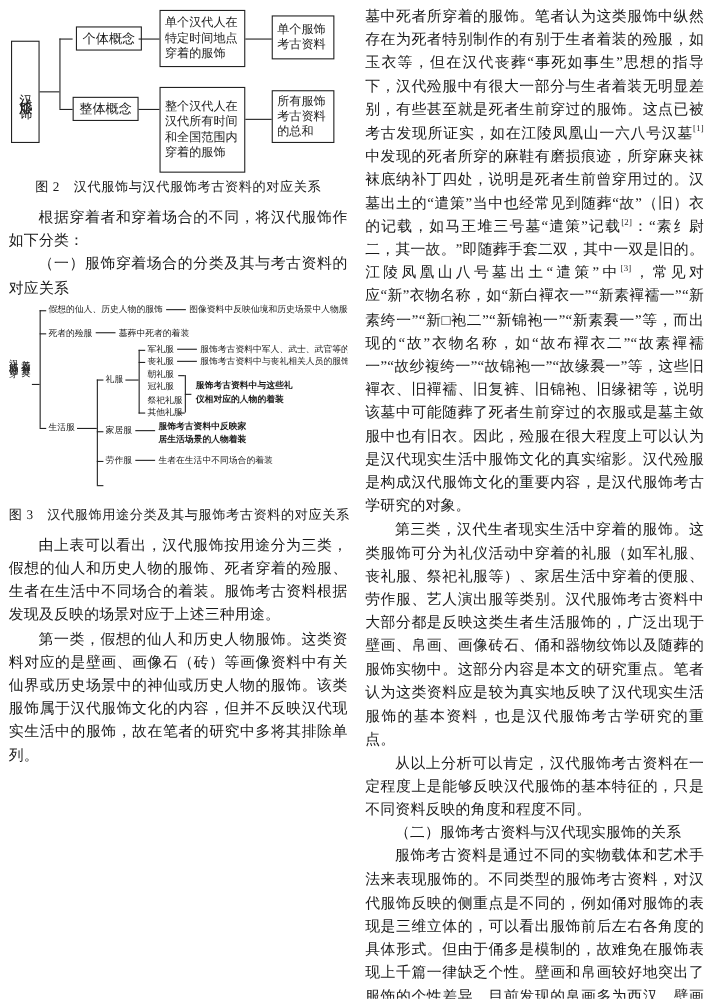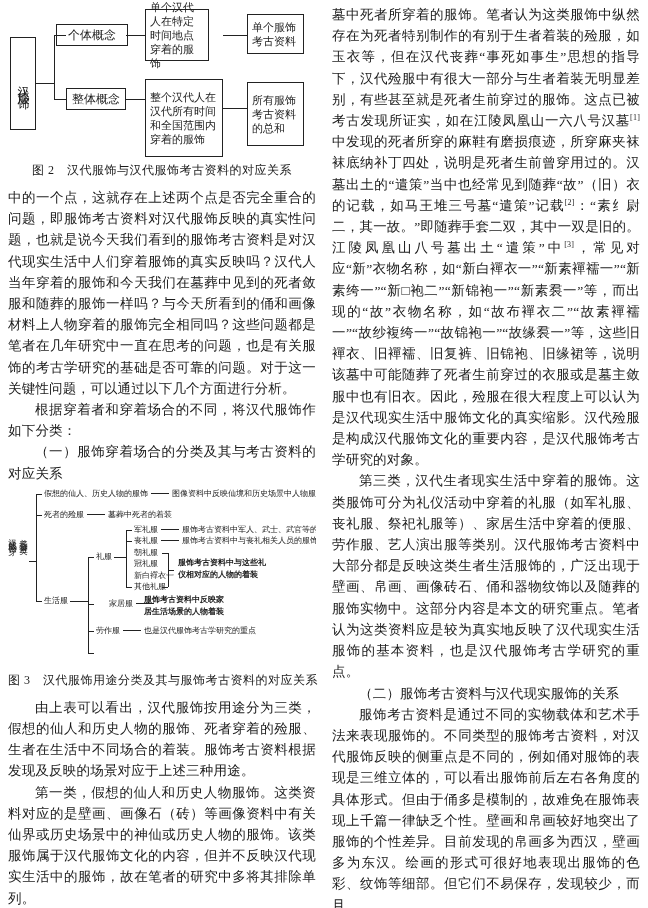--- a/index.html
+++ b/index.html
@@ -34,40 +34,39 @@
 </head>
 <body>
 
 <div class="page">
 
   <div class="col">
 
     <div class="fig2">
       <div class="f2box f2root" style="left:2px;top:33px;width:26px;height:93px;">汉代服饰</div>
 
-      <div class="f2box" style="left:48px;top:20px;width:72px;height:22px;">个体概念</div>
-      <div class="f2box f2small" style="left:137px;top:5px;width:64px;height:52px;">单个汉代人在特定时间地点穿着的服饰</div>
+      <div class="f2box" style="left:61px;top:20px;width:60px;height:22px;">个体概念</div>
+      <div class="f2box f2small" style="left:137px;top:5px;width:78px;height:52px;">单个汉代人在特定时间地点穿着的服饰</div>
       <div class="f2box f2small" style="left:239px;top:10px;width:57px;height:40px;">单个服饰考古资料</div>
 
       <div class="f2box" style="left:58px;top:84px;width:60px;height:22px;">整体概念</div>
       <div class="f2box f2small" style="left:137px;top:75px;width:78px;height:78px;">整个汉代人在汉代所有时间和全国范围内穿着的服饰</div>
-      <div class="f2box f2small" style="left:239px;top:78px;width:57px;height:64px;">所有服饰考古资料的总和</div>
+      <div class="f2box f2small" style="left:239px;top:78px;width:57px;height:48px;">所有服饰考古资料的总和</div>
 
       <div class="hl" style="left:28px;top:79px;width:18px;"></div>
       <div class="vl" style="left:46px;top:31px;height:64px;"></div>
       <div class="hl" style="left:46px;top:31px;width:12px;"></div>
       <div class="hl" style="left:46px;top:95px;width:12px;"></div>
       <div class="hl" style="left:118px;top:31px;width:19px;"></div>
       <div class="hl" style="left:215px;top:31px;width:24px;"></div>
       <div class="hl" style="left:118px;top:95px;width:19px;"></div>
       <div class="hl" style="left:215px;top:104px;width:24px;"></div>
     </div>
     <div class="figcap">图 2　汉代服饰与汉代服饰考古资料的对应关系</div>
 
-    <p class="noindent">中的一个点，这就存在上述两个点是否完全重合的问题，即服饰考古资料对汉代服饰反映的真实性问题，也就是说今天我们看到的服饰考古资料是对汉代现实生活中人们穿着服饰的真实反映吗？汉代人当年穿着的服饰和今天我们在墓葬中见到的死者敛服和随葬的服饰一样吗？与今天所看到的俑和画像材料上人物穿着的服饰完全相同吗？这些问题都是笔者在几年研究中一直在思考的问题，也是有关服饰的考古学研究的基础是否可靠的问题。对于这一关键性问题，可以通过以下几个方面进行分析。</p>
     <p>根据穿着者和穿着场合的不同，将汉代服饰作如下分类：</p>
     <p>（一）服饰穿着场合的分类及其与考古资料的对应关系</p>
 
     <div class="fig3">
       <div class="f3v" style="left:0px;top:48px;">汉代服饰穿</div>
       <div class="f3v" style="left:11px;top:48px;">着场合分类</div>
 
       <div class="hl" style="left:21px;top:77px;width:7px;"></div>
       <div class="vl" style="left:28px;top:10px;height:107px;"></div>
       <div class="hl" style="left:28px;top:10px;width:6px;"></div>
@@ -112,66 +111,67 @@
         <span class="tdash"></span>
         <span class="f3lab">服饰考古资料中与丧礼相关人员的服饰</span>
       </div>
       <div class="f3row" style="left:126px;top:64px;justify-content:center;">
         <span class="f3lab">朝礼服</span>
       </div>
       <div class="f3row" style="left:126px;top:75px;">
         <span class="f3lab">冠礼服</span>
       </div>
       <div class="f3row" style="left:126px;top:87px;">
-        <span class="f3lab">新白襌衣一</span>
+        <span class="f3lab">祭祀礼服</span>
       </div>
       <div class="f3row" style="left:126px;top:98px;">
         <span class="f3lab">其他礼服</span>
       </div>
 
       <div class="vl" style="left:160px;top:69px;height:34px;"></div>
       <div class="hl" style="left:154px;top:69px;width:6px;"></div>
       <div class="hl" style="left:154px;top:103px;width:6px;"></div>
       <div class="hl" style="left:160px;top:86px;width:6px;"></div>
       <div class="f3block" style="left:170px;top:73px;">
         <div>服饰考古资料中与这些礼</div>
         <div>仪相对应的人物的着装</div>
       </div>
 
       <div class="hl" style="left:80px;top:120px;width:6px;"></div>
-      <div class="f3row" style="left:88px;top:115px;margin-left:13px;">
+      <div class="f3row" style="left:88px;top:115px;">
         <span class="f3lab">家居服</span>
         <span class="tdash"></span>
       </div>
       <div class="f3block" style="left:136px;top:110px;">
         <div>服饰考古资料中反映家</div>
         <div>居生活场景的人物着装</div>
       </div>
 
       <div class="hl" style="left:80px;top:147px;width:6px;"></div>
       <div class="f3row" style="left:88px;top:142px;">
         <span class="f3lab">劳作服</span>
         <span class="tdash"></span>
-        <span class="f3lab">也是汉代服饰考古学研究的重点</span>
+        <span class="f3lab">生者在生活中不同场合的着装</span>
       </div>
 
       <div class="hl" style="left:80px;top:169px;width:6px;"></div>
       <div class="f3row" style="left:88px;top:164px;margin-top:28px;">
         <span class="f3lab">艺人演出服</span>
         <span class="tdash"></span>
         <span class="f3lab">服饰考古资料中与舞乐百戏相关内容的艺人着装</span>
       </div>
     </div>
     <div class="figcap">图 3　汉代服饰用途分类及其与服饰考古资料的对应关系</div>
 
     <p>由上表可以看出，汉代服饰按用途分为三类，假想的仙人和历史人物的服饰、死者穿着的殓服、生者在生活中不同场合的着装。服饰考古资料根据发现及反映的场景对应于上述三种用途。</p>
     <p>第一类，假想的仙人和历史人物服饰。这类资料对应的是壁画、画像石（砖）等画像资料中有关仙界或历史场景中的神仙或历史人物的服饰。该类服饰属于汉代服饰文化的内容，但并不反映汉代现实生活中的服饰，故在笔者的研究中多将其排除单列。</p>
 
   </div>
 
   <div class="col">
     <p class="noindent">墓中死者所穿着的服饰。笔者认为这类服饰中纵然存在为死者特别制作的有别于生者着装的殓服，如玉衣等，但在汉代丧葬“事死如事生”思想的指导下，汉代殓服中有很大一部分与生者着装无明显差别，有些甚至就是死者生前穿过的服饰。这点已被考古发现所证实，如在江陵凤凰山一六八号汉墓<sup>[1]</sup>中发现的死者所穿的麻鞋有磨损痕迹，所穿麻夹袜袜底纳补丁四处，说明是死者生前曾穿用过的。汉墓出土的“遣策”当中也经常见到随葬“故”（旧）衣的记载，如马王堆三号墓“遣策”记载<sup>[2]</sup>：“素纟尉二，其一故。”即随葬手套二双，其中一双是旧的。江陵凤凰山八号墓出土“遣策”中<sup>[3]</sup>，常见对应“新”衣物名称，如“新白襌衣一”“新素襌襦一”“新素绔一”“新□袍二”“新锦袍一”“新素裠一”等，而出现的“故”衣物名称，如“故布襌衣二”“故素襌襦一”“故纱複绔一”“故锦袍一”“故缘裠一”等，这些旧襌衣、旧襌襦、旧复裤、旧锦袍、旧缘裙等，说明该墓中可能随葬了死者生前穿过的衣服或是墓主敛服中也有旧衣。因此，殓服在很大程度上可以认为是汉代现实生活中服饰文化的真实缩影。汉代殓服是构成汉代服饰文化的重要内容，是汉代服饰考古学研究的对象。</p>
     <p>第三类，汉代生者现实生活中穿着的服饰。这类服饰可分为礼仪活动中穿着的礼服（如军礼服、丧礼服、祭祀礼服等）、家居生活中穿着的便服、劳作服、艺人演出服等类别。汉代服饰考古资料中大部分都是反映这类生者生活服饰的，广泛出现于壁画、帛画、画像砖石、俑和器物纹饰以及随葬的服饰实物中。这部分内容是本文的研究重点。笔者认为这类资料应是较为真实地反映了汉代现实生活服饰的基本资料，也是汉代服饰考古学研究的重点。</p>
+    <p>从以上分析可以肯定，汉代服饰考古资料在一定程度上是能够反映汉代服饰的基本特征的，只是不同资料反映的角度和程度不同。</p>
     <p>（二）服饰考古资料与汉代现实服饰的关系</p>
     <p>服饰考古资料是通过不同的实物载体和艺术手法来表现服饰的。不同类型的服饰考古资料，对汉代服饰反映的侧重点是不同的，例如俑对服饰的表现是三维立体的，可以看出服饰前后左右各角度的具体形式。但由于俑多是模制的，故难免在服饰表现上千篇一律缺乏个性。壁画和帛画较好地突出了服饰的个性差异。目前发现的帛画多为西汉，壁画多为东汉。绘画的形式可很好地表现出服饰的色彩、纹饰等细部。但它们不易保存，发现较少，而且</p>
   </div>
 
 </div>
 
 </body></html>

